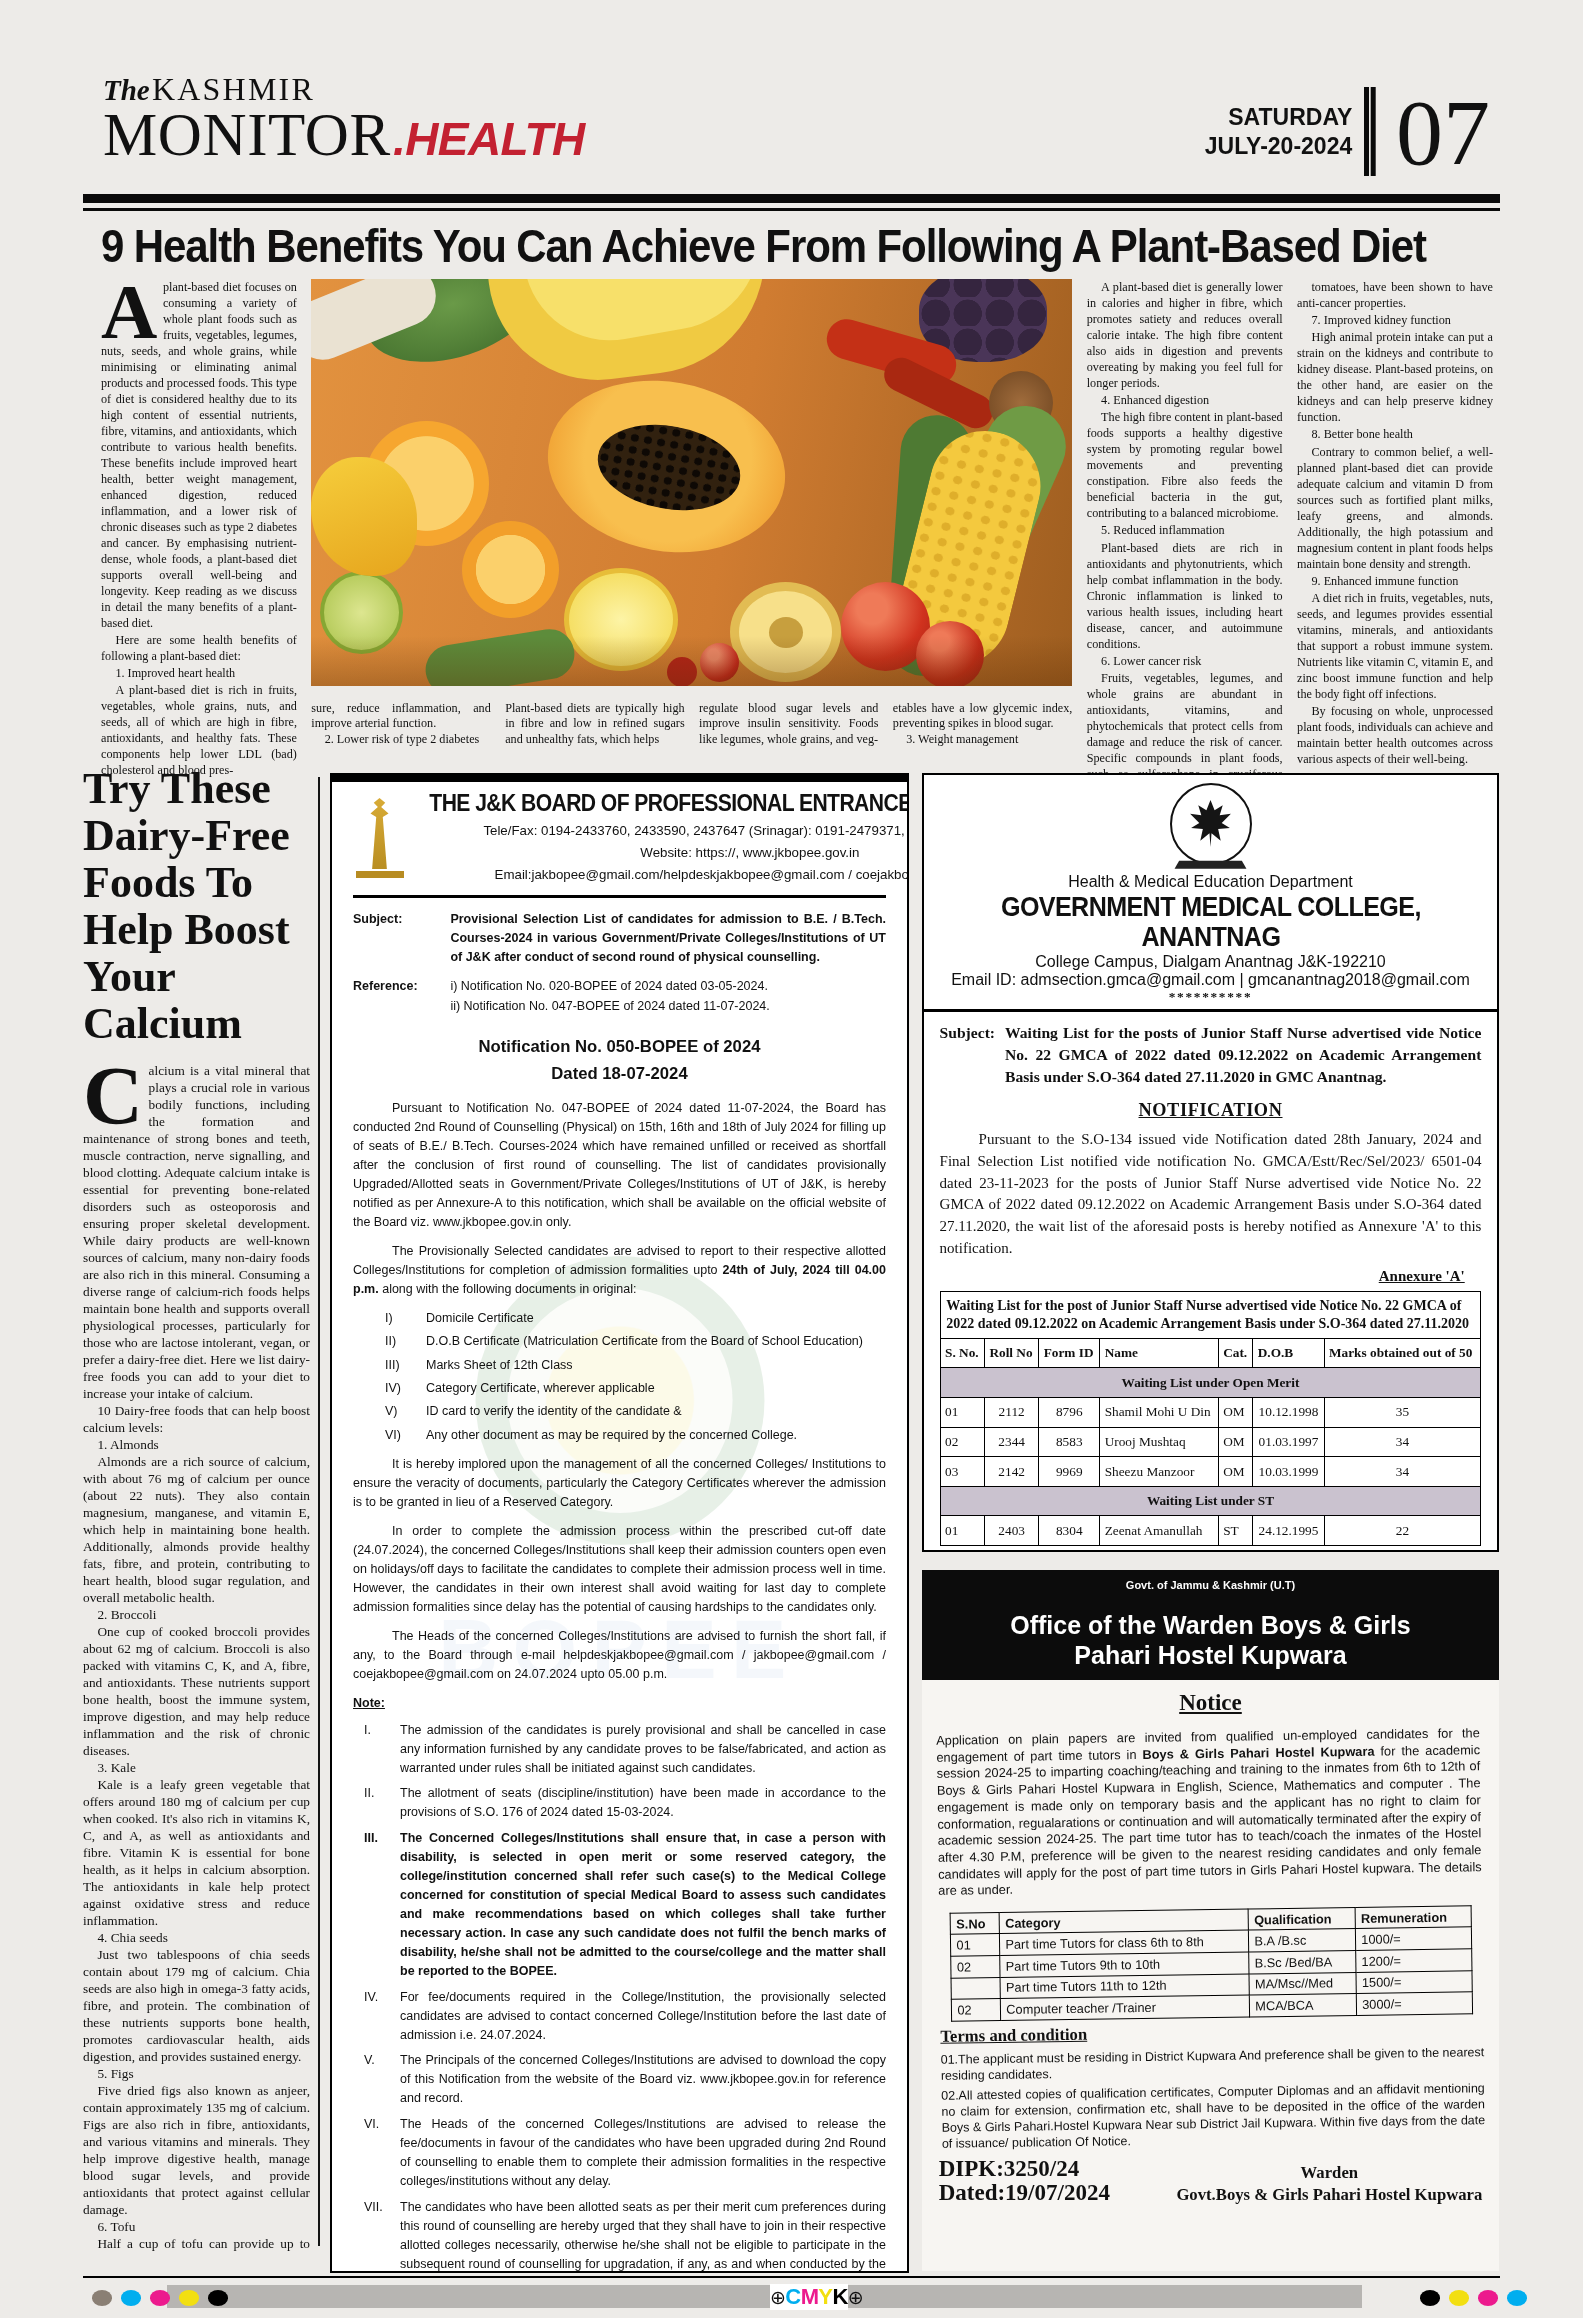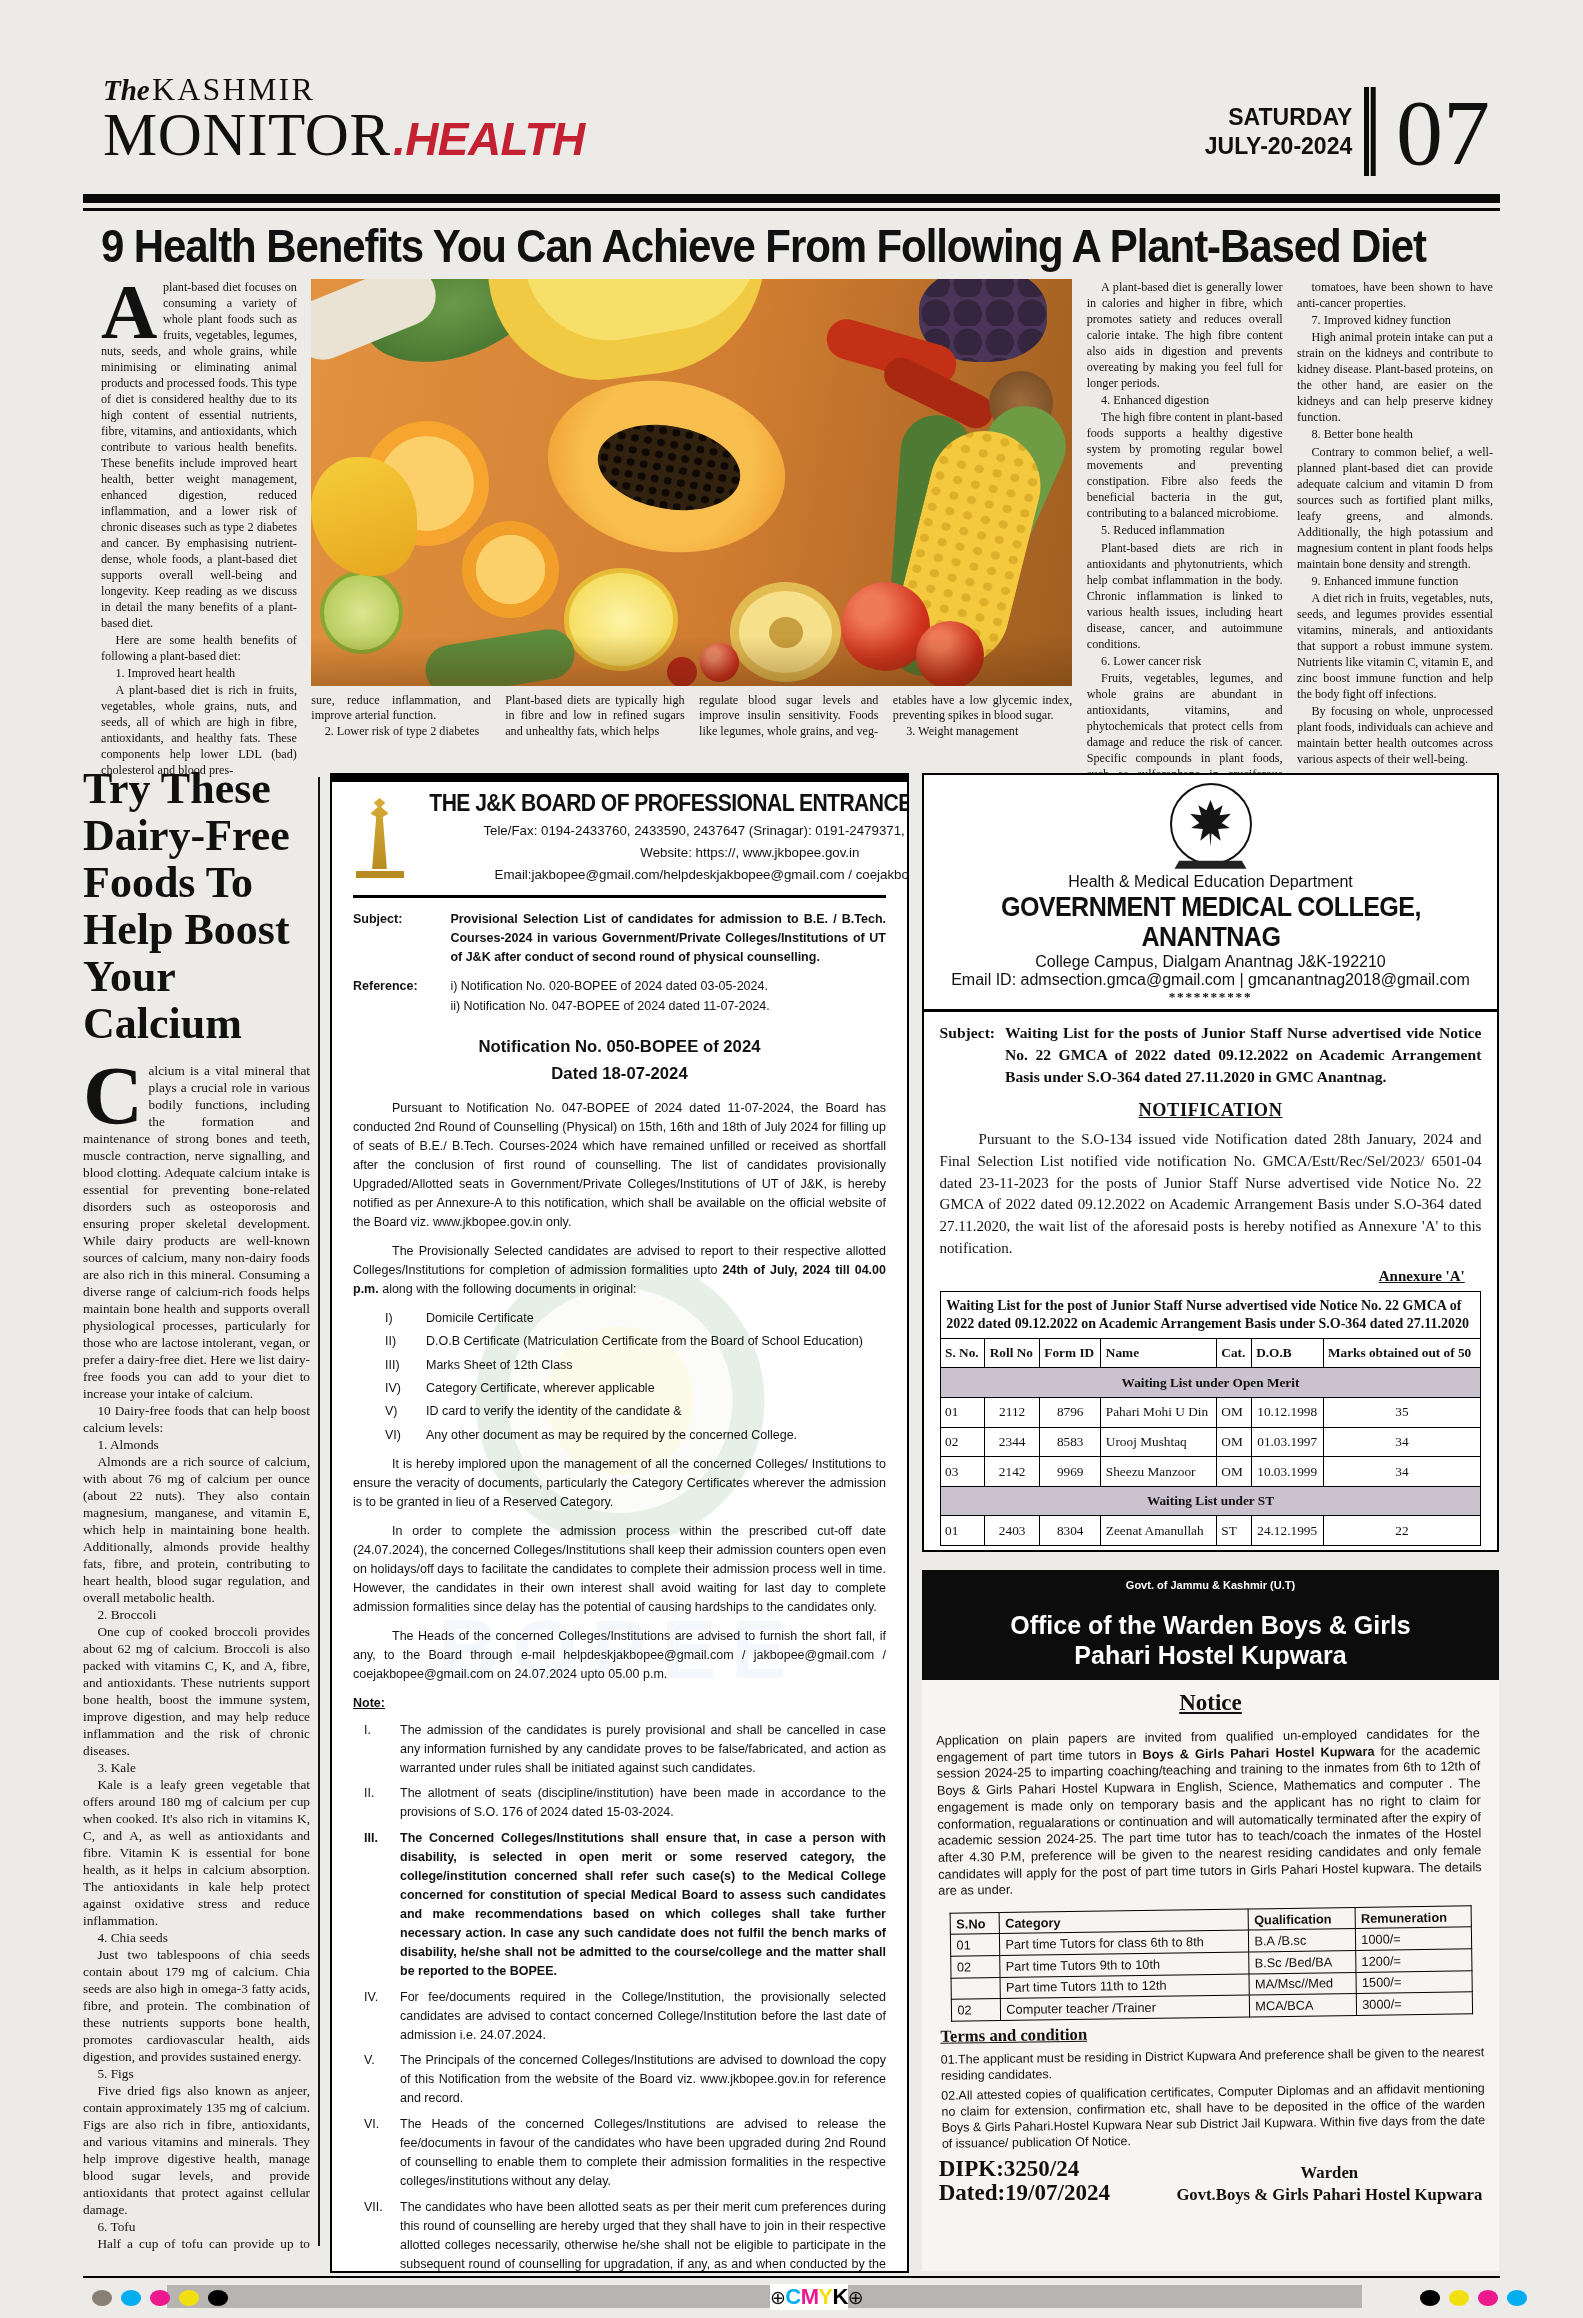--- a/index.html
+++ b/index.html
@@ -33,21 +33,21 @@
   .ncol p{margin:0 0 1.1px 0;text-indent:14.4px;}
   .ncol p.first{text-indent:0;}
   .dropcap{float:left;font-size:78px;line-height:56px;font-weight:bold;margin:4.4px 5.6px 0 0;}
   .center-block{width:761px;display:flex;flex-direction:column;}
   .photo{position:relative;width:761px;height:407px;overflow:hidden;
          background:linear-gradient(100deg,#e2923f 0%,#d07c31 55%,#9e5e20 100%);}
   .photo div{position:absolute;}
   .caps{display:flex;gap:14.4px;height:96px;padding-top:6.7px;}
   .capcol{flex:1;font-size:12.2px;line-height:15.6px;text-align:justify;overflow:hidden;}
   .capcol p{margin:0;text-indent:13.3px;}
-  .capcol p:first-of-type{text-indent:0;}
+  .capcol p:first-of-type{text-indent:0;margin-top:8px;}
 
   
   .ph-leaf1{left:50px;top:-28px;width:183px;height:106px;background:radial-gradient(#6a9a48,#3f6b2a);border-radius:50%;transform:rotate(-18deg);}
   .ph-radish{left:-22px;top:3.3px;width:150px;height:61px;background:#eae2d2;border-radius:33px;transform:rotate(-22deg);}
   .ph-ban1{left:183px;top:-22px;width:278px;height:119px;background:#f0ca42;border-radius:0 0 144px 133px;transform:rotate(-7deg);}
   .ph-ban2{left:219px;top:-39px;width:239px;height:94px;background:#f7e06a;border-radius:0 0 133px 122px;transform:rotate(-10deg);}
   .ph-grapes{right:25px;top:-11px;width:128px;height:94px;border-radius:45%;
              background:radial-gradient(circle 14.4px at 16.7px 16.7px,#35253f 14px,transparent 14.4px) 0 0/32px 29px,#4a3558;}
   .ph-chili1{right:114px;top:53px;width:133px;height:40px;background:#c43016;border-radius:22px;transform:rotate(16deg);}
   .ph-chili2{right:75px;top:97px;width:117px;height:34px;background:#a92811;border-radius:20px;transform:rotate(26deg);}
@@ -453,21 +453,21 @@
           <tr class="secrow" data-interactable="false">
               <td colspan="7" data-interactable="false">Waiting List under Open Merit</td>
             </tr>
         </tbody>
         <tbody data-interactable="false">
 
         <tr data-interactable="false">
               <td data-interactable="false">01</td>
               <td class="c" data-interactable="false">2112</td>
               <td class="c" data-interactable="false">8796</td>
-              <td data-interactable="false">Pahari Mohi U Din</td>
+              <td data-interactable="false">Shamil Mohi U Din</td>
               <td data-interactable="false">OM</td>
               <td class="c" data-interactable="false">10.12.1998</td>
               <td class="c" data-interactable="false">35</td>
             </tr>
             <tr data-interactable="false">
               <td data-interactable="false">02</td>
               <td class="c" data-interactable="false">2344</td>
               <td class="c" data-interactable="false">8583</td>
               <td data-interactable="false">Urooj Mushtaq</td>
               <td data-interactable="false">OM</td>

